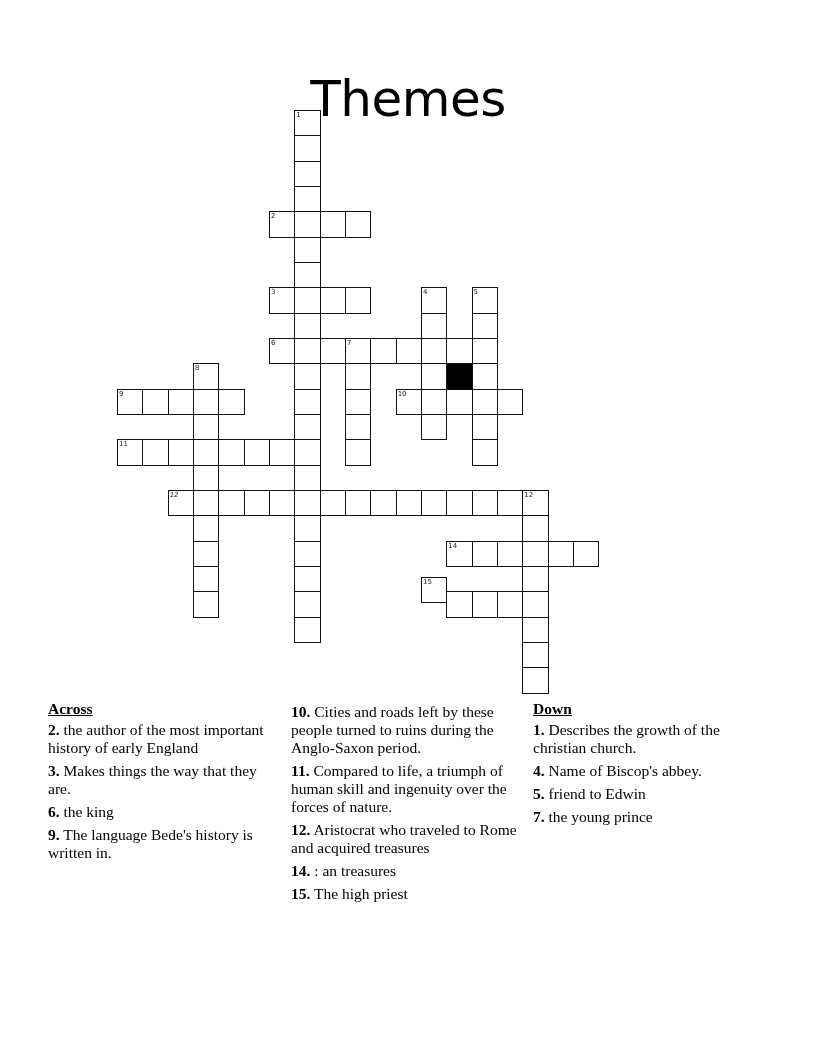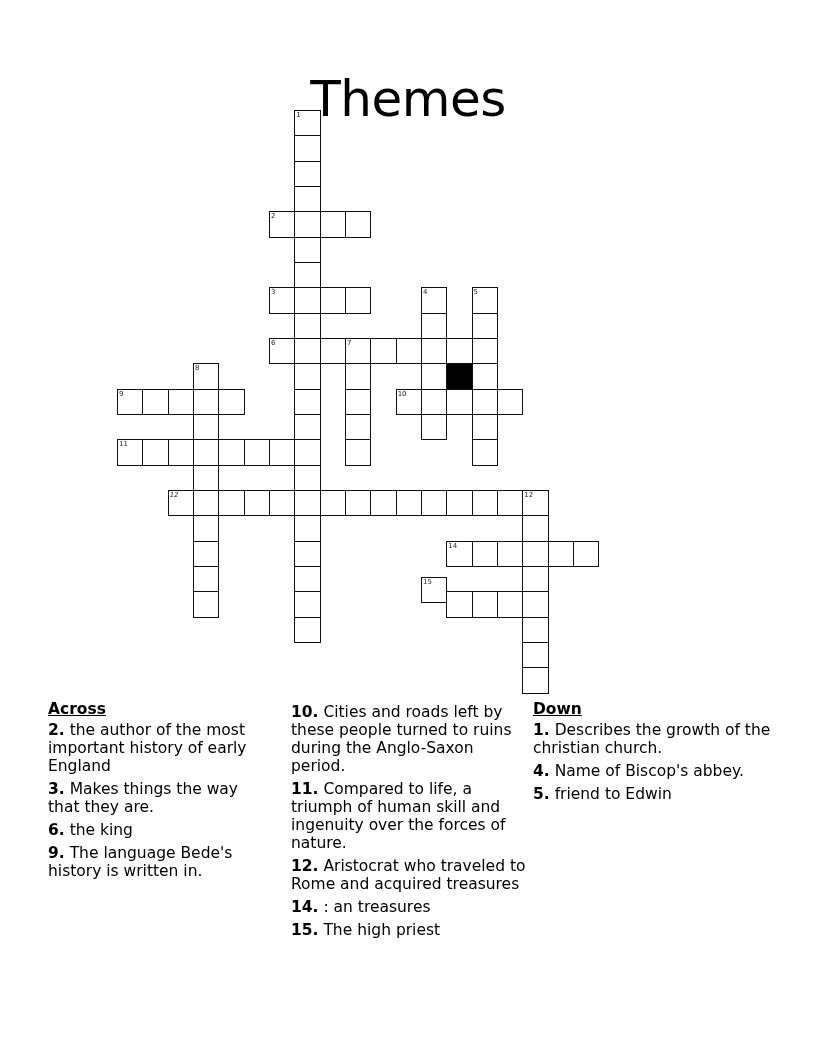--- a/index.html
+++ b/index.html
@@ -6,21 +6,21 @@
   body { width: 816px; height: 1056px; position: relative; overflow: hidden;
          font-family: "DejaVu Sans", sans-serif; color: #000; }
   .title { position: absolute; left: 0; top: 30px; width: 816px; text-align: center;
            font-size: 50px; font-weight: normal; line-height: 70px; letter-spacing: -0.5px; }
   .grid { position: absolute; left: 0; top: 0; width: 816px; height: 700px; }
   .cell { position: absolute; box-sizing: border-box; width: 26.3px; height: 26.3px;
           border: 1.5px solid #111; background: #fff; }
   .cell.black { background: #000; }
   .num { position: absolute; left: 1px; top: 0px; font-size: 7px; line-height: 8px;
          font-family: "DejaVu Sans", sans-serif; color: #222; }
-  .clues { position: absolute; top: 700px; font-size: 15.5px; line-height: 18px; }
+  .clues { position: absolute; top: 700px; font-size: 15.5px; line-height: 18px; font-family: Liberation Serif, serif; }
   .clues h3 { margin: 0 0 3px 0; font-size: 15.5px; font-weight: bold; text-decoration: underline; }
   .clue { margin: 0 0 5px 0; }
   .clue .n { font-weight: bold; }
   #col-across-1 { left: 48px; width: 225px; }
   #col-across-2 { left: 291px; width: 240px; top: 703px; }
   #col-down { left: 533px; width: 240px; }
 </style>
 </head>
 <body>
 
@@ -176,13 +176,14 @@
   <div class="clue"><span class="n">12.</span> <span>Aristocrat who traveled to Rome and acquired treasures</span></div>
   <div class="clue"><span class="n">14.</span> <span>: an treasures</span></div>
   <div class="clue"><span class="n">15.</span> <span>The high priest</span></div>
 </div>
 
 <div class="clues" id="col-down">
   <h3>Down</h3>
   <div class="clue"><span class="n">1.</span> <span>Describes the growth of the christian church.</span></div>
   <div class="clue"><span class="n">4.</span> <span>Name of Biscop's abbey.</span></div>
   <div class="clue"><span class="n">5.</span> <span>friend to Edwin</span></div>
+  <div class="clue"><span class="n">7.</span> <span>the young prince</span></div>
 </div>
 
 </body></html>

